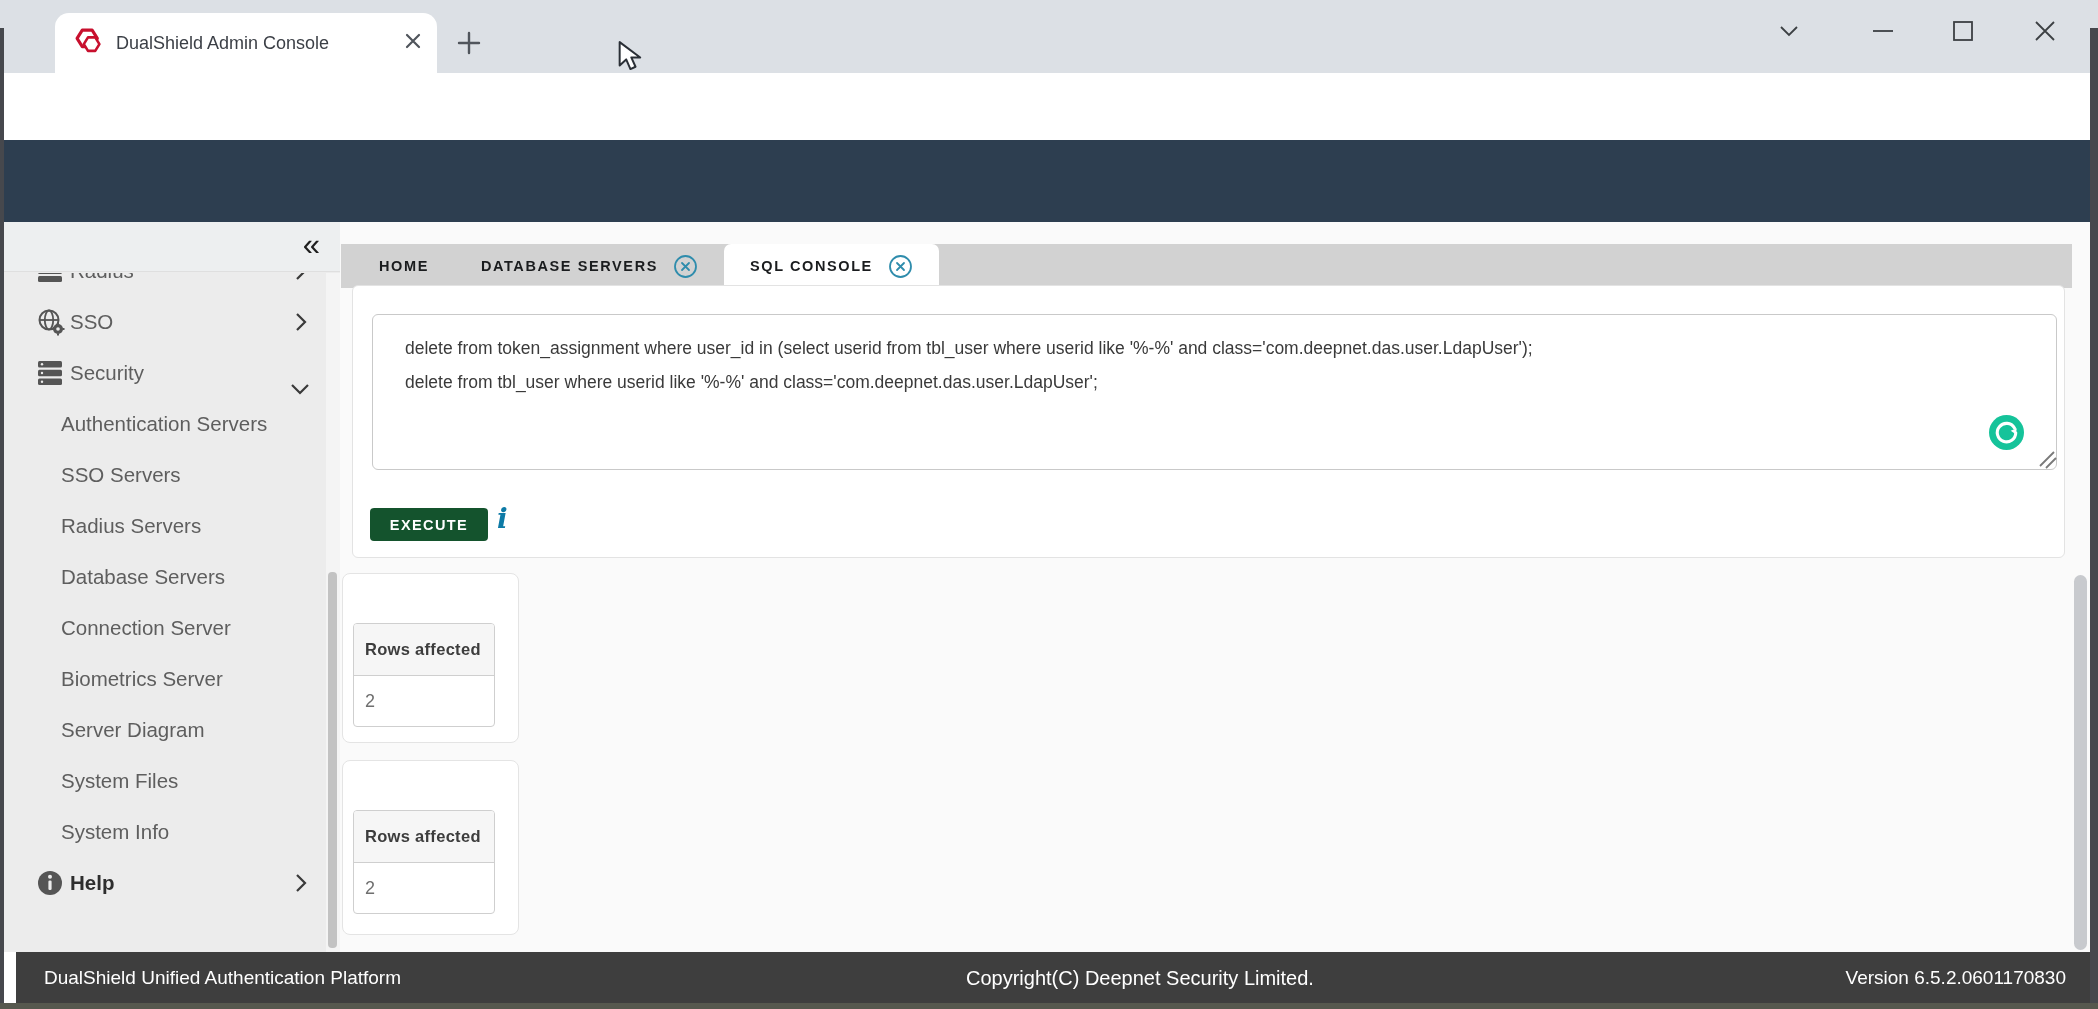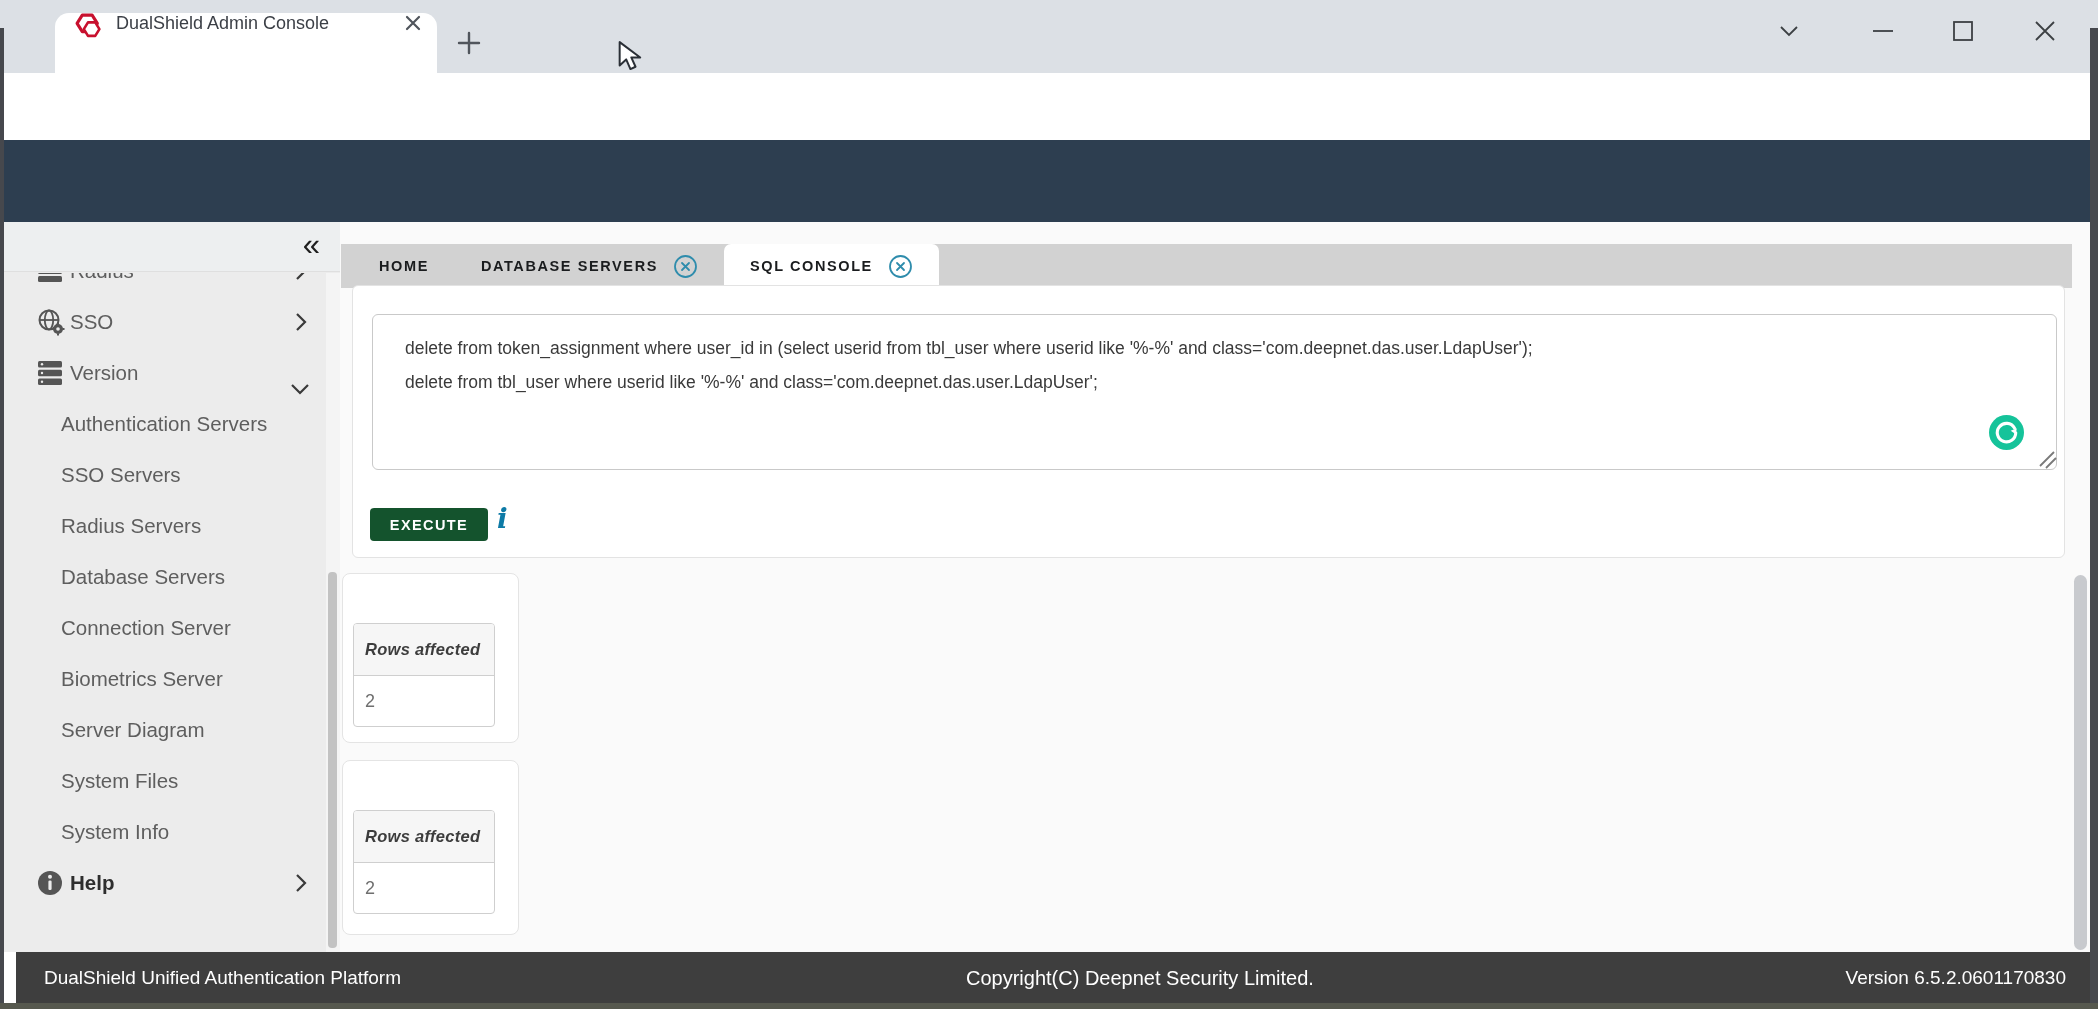--- a/index.html
+++ b/index.html
@@ -3,21 +3,21 @@
 <meta charset="utf-8">
 <style>
   * { margin:0; padding:0; box-sizing:border-box; font-family:"Liberation Sans",sans-serif; }
   html,body { width:2098px; height:1009px; }
   body { position:relative; overflow:hidden; background:#fff; }
   .abs { position:absolute; }
 
   
   #tabstrip { left:0; top:0; width:2098px; height:73px; background:#dce0e5; }
   #browser-tab { left:55px; top:13px; width:382px; height:60px; background:#fff;
-    border-radius:14px 14px 0 0; display:flex; align-items:flex-start; padding:0 14px 0 20px; gap:14px; }
+    border-radius:14px 14px 0 0; display:flex; align-items:center; padding:0 14px 0 20px; gap:14px; }
   #tab-title { flex:1; font-size:18px; color:#3b3f46; white-space:nowrap; overflow:hidden; }
   #newtab-btn { left:452px; top:26px; width:34px; height:34px; display:flex; align-items:center; justify-content:center; }
   .winbtn { width:34px; height:34px; display:flex; align-items:center; justify-content:center; }
   #win-restore-down { left:1772px; top:14px; }
   #win-min { left:1866px; top:14px; }
   #win-max { left:1946px; top:14px; }
   #win-close { left:2028px; top:14px; }
 
   #toolbar { left:0; top:73px; width:2098px; height:67px; background:#fff; }
   .navbtn { width:36px; height:36px; display:flex; align-items:center; justify-content:center; }
@@ -87,21 +87,21 @@
     border-radius:4px; font-size:14.5px; font-weight:700; letter-spacing:1.4px; font-family:inherit; cursor:pointer; }
   #info-i { left:497px; top:502px; font:italic 700 28px "DejaVu Serif",serif; color:#0d7aa6; }
 
   
   .result-card { position:absolute; left:342px; width:177px; background:#fff; border:1px solid #e4e4e4; border-radius:8px; }
   #card1 { top:573px; height:170px; }
   #card2 { top:760px; height:175px; }
   .result-table { position:absolute; left:10px; top:49px; width:142px; border:1px solid #cfcfcf; border-radius:4px;
     overflow:hidden; background:#fff; }
   .result-th { height:52px; display:flex; align-items:center; padding-left:11px; background:#f6f6f6;
-    border-bottom:1px solid #cfcfcf; font-weight:700; font-size:16.5px; color:#3d3d3d; letter-spacing:.3px;font-style:italic; }
+    border-bottom:1px solid #cfcfcf; font-weight:700; font-size:16.5px; color:#3d3d3d; letter-spacing:.3px; }
   .result-td { height:50px; display:flex; align-items:center; padding-left:11px; font-size:18px; color:#6f6f6f; }
 
   #content-scroll { left:2074px; top:575px; width:13px; height:375px; background:#c8cace; border-radius:7px; }
 
   
   #footer { left:16px; top:952px; width:2098px; height:52px; background:#3e3e3e; color:#fff; }
   #footer-left { position:absolute; left:28px; top:15px; font-size:19px; }
   #footer-center { position:absolute; left:950px; top:15px; font-size:20px; }
   #footer-right { position:absolute; right:48px; top:15px; font-size:19px; }
 
@@ -305,21 +305,21 @@
       <span class="mi-icon">
         <svg width="26" height="26" viewBox="0 0 26 26">
             <rect x="1" y="1" width="24" height="6.5" rx="1.5" fill="#555"></rect>
             <rect x="1" y="9.75" width="24" height="6.5" rx="1.5" fill="#555"></rect>
             <rect x="1" y="18.5" width="24" height="6.5" rx="1.5" fill="#555"></rect>
             <circle cx="5" cy="4.2" r="1.2" fill="#ececec"></circle>
             <circle cx="5" cy="13" r="1.2" fill="#ececec"></circle>
             <circle cx="5" cy="21.8" r="1.2" fill="#ececec"></circle>
           </svg>
       </span>
-      <span>Version</span>
+      <span>Security</span>
       <span class="mi-chevron" style="align-self:flex-end; margin-bottom:2px;">
         <svg width="20" height="14" viewBox="0 0 20 12">
             <path d="M2 2l8 8 8-8" fill="none" stroke="#3a3a3a" stroke-width="2.2"></path>
           </svg>
       </span>
     </div>
 
     <div class="menu-item sub">
         <span>Authentication Servers</span>
       </div>

